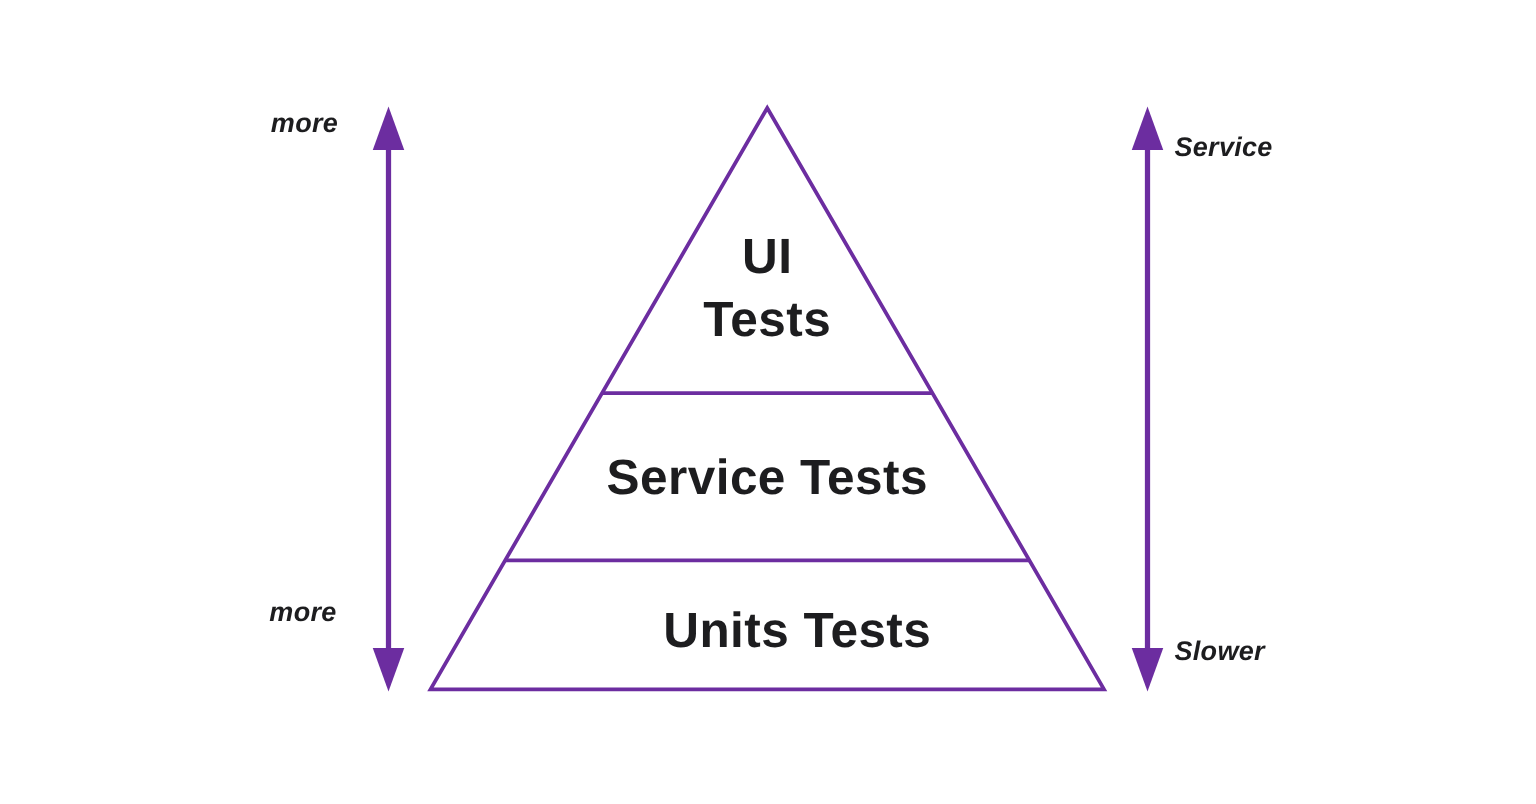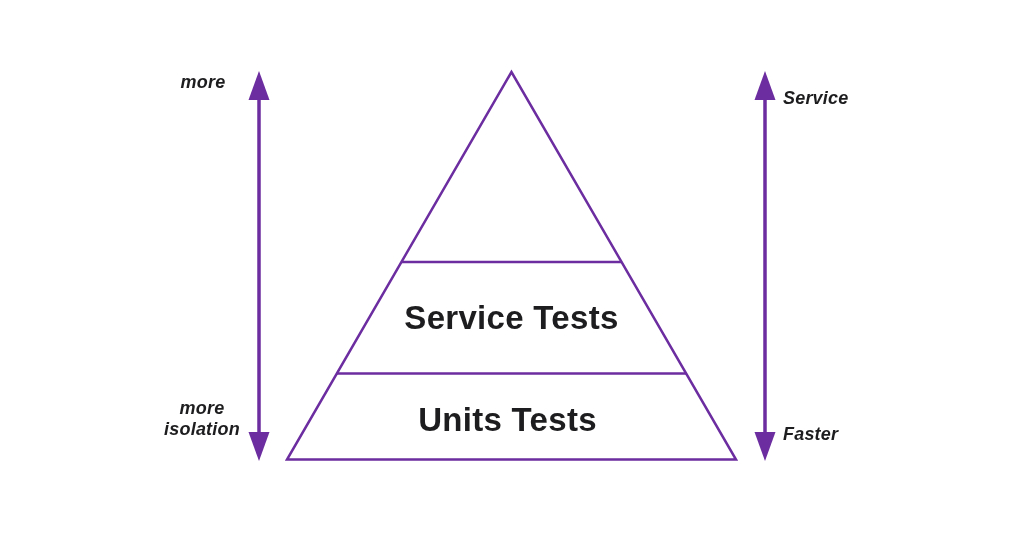--- a/index.html
+++ b/index.html
@@ -65,21 +65,21 @@
     letter-spacing: 0.3px;
   }
 
   #label-integration { left: 123px; top: 72px;  width: 160px; }
   #label-isolation   { left: 122px; top: 398px; width: 160px; }
   #label-slower      { left: 783px; top: 88px; }
   #label-faster      { left: 783px; top: 424px; }
 
   #label-ui-tests      { left: 411px; top: 150px; width: 201px; }
   #label-service-tests { left: 361px; top: 301px; width: 301px; }
-  #label-units-tests   { left: 332px; top: 403px; width: 351px; }
+  #label-units-tests   { left: 356px; top: 403px; width: 351px; }
 </style>
 </head>
 <body>
 
 <div class="canvas">
 
   <svg class="diagram-svg" viewBox="0 0 1024 536" aria-hidden="true">
 
     <g>
       <line class="accent-stroke" x1="259" y1="96" x2="259" y2="436" stroke-width="3.5"></line>
@@ -97,22 +97,25 @@
 
     <line class="accent-stroke" x1="401" y1="262" x2="622" y2="262" stroke-width="2.5"></line>
     <line class="accent-stroke" x1="337" y1="373.5" x2="686" y2="373.5" stroke-width="2.5"></line>
   </svg>
 
   <div id="label-integration" class="txt axis-label">
     <div>more</div>
   </div>
   <div id="label-isolation" class="txt axis-label">
     <div>more</div>
-    <div>isolation</div>
   </div>
 
   <div id="label-slower" class="txt axis-label-single">Service</div>
-  <div id="label-faster" class="txt axis-label-single">Faster</div>
+  <div id="label-faster" class="txt axis-label-single">Slower</div>
 
+  <div id="label-ui-tests" class="txt level-label">
+    <div>UI</div>
+    <div>Tests</div>
+  </div>
   <div id="label-service-tests" class="txt level-label-single">Service Tests</div>
   <div id="label-units-tests" class="txt level-label-single">Units Tests</div>
 
 </div>
 
 </body></html>

